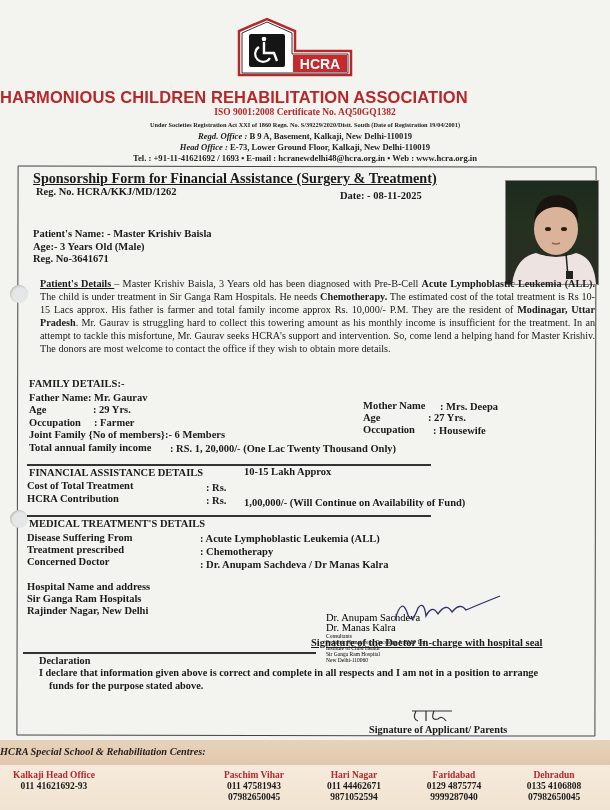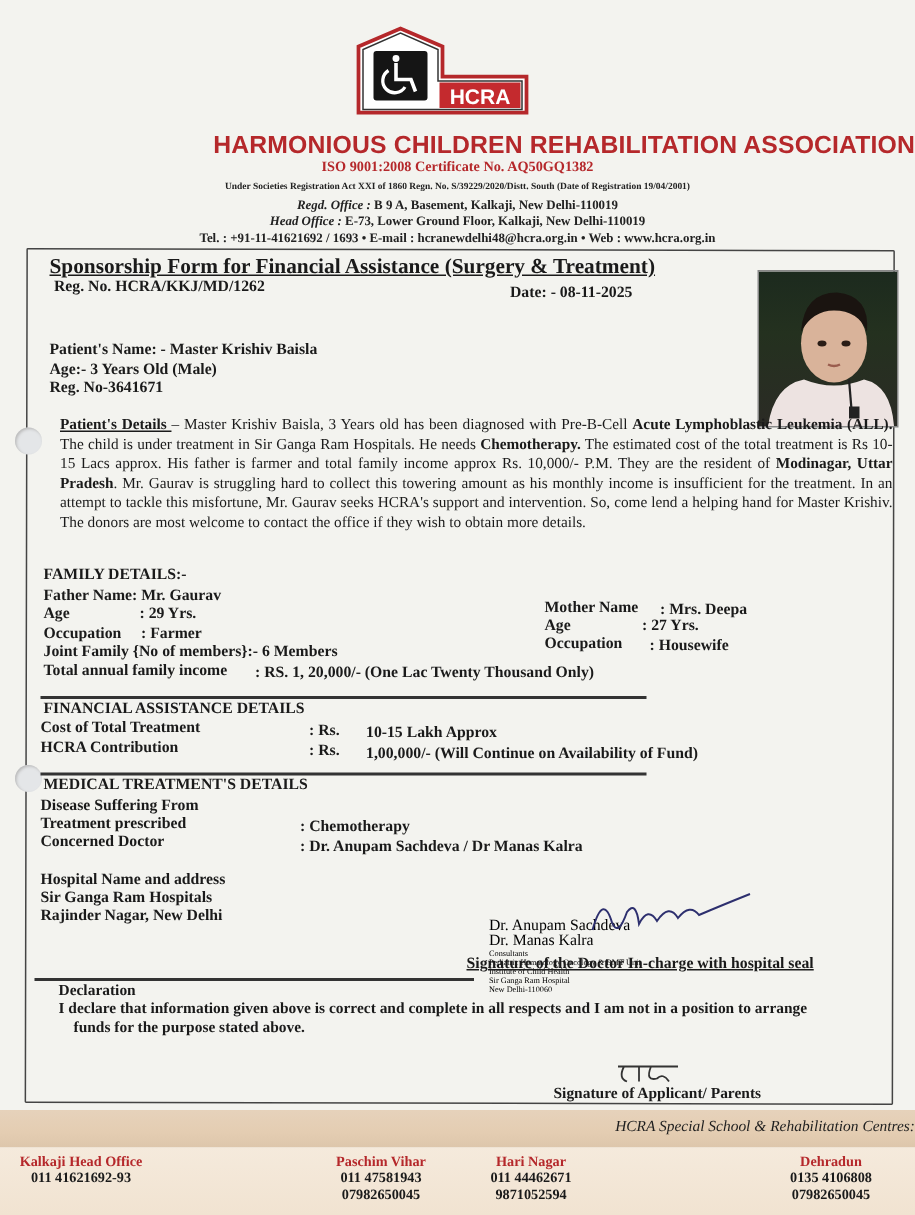--- a/index.html
+++ b/index.html
@@ -7,21 +7,21 @@
     width:610px; height:810px; overflow:hidden; position:relative;
     background:#f3f3ef;
     font-family:"Liberation Serif", serif;
     color:#1a1a1a;
   }
   .page { position:absolute; left:0; top:0; width:610px; height:596px; }
 
   
   .logo { position:absolute; left:237px; top:17px; width:116px; height:60px; }
   .org-title {
-    position:absolute; left:0; top:88px; width:610px; text-align:right;
+    position:absolute; left:0; top:88px; width:610px; text-align:left;
     font-family:"Liberation Sans", sans-serif; font-weight:bold;
     font-size:16.5px; color:#b5282b; letter-spacing:0.1px;
   }
   .iso {
     position:absolute; left:0; top:107px; width:610px; text-align:center;
     font-weight:bold; font-size:9.5px; color:#b5282b;
   }
   .hdr-line {
     position:absolute; left:0; width:610px; text-align:center;
     font-weight:bold; color:#222;
@@ -75,22 +75,22 @@
   .stamp .l2 { font-size:5.5px; line-height:6px; }
 
   .decl { left:23px; font-size:10.3px; font-weight:bold;margin-left:16px; }
 
   
   .footer-band {
     position:absolute; left:0; top:740px; width:610px; height:25px;
     background:linear-gradient(180deg,#e6d2bb,#e4cdb2 60%,#ddc6ab);
   }
   .footer-band .t {
-    position:absolute; left:0; top:6px; width:610px; text-align:right;
-    font-size:10.3px; font-weight:normal; font-style:italic; color:#1f1f1f;
+    position:absolute; left:0; top:6px; width:610px; text-align:left;
+    font-size:10.3px; font-weight:bold; font-style:italic; color:#1f1f1f;
   }
   .footer-body {
     position:absolute; left:0; top:765px; width:610px; height:45px;
     background:linear-gradient(180deg,#f5eadc,#f1e3d1);
   }
   .centre {
     position:absolute; top:770px; width:100px; text-align:center;
     font-size:9.5px; font-weight:bold; line-height:11px;
   }
   .centre .n { color:#b5282b; }
@@ -166,28 +166,29 @@
   <div class="row" style="left:440px; top:401px">:  Mrs. Deepa</div>
   <div class="row" style="left:363px; top:412px">Age</div>
   <div class="row" style="left:428px; top:412px">:  27 Yrs.</div>
   <div class="row" style="left:363px; top:424px">Occupation</div>
   <div class="row" style="left:433px; top:425px">:  Housewife</div>
 
   <div class="rule" style="left:27px; top:464px; width:404px"></div>
   <div class="abs sec-h" style="top:467px">FINANCIAL ASSISTANCE DETAILS</div>
   <div class="row" style="left:27px; top:480px">Cost of Total Treatment</div>
   <div class="row" style="left:206px; top:482px">: Rs.</div>
-  <div class="row" style="left:244px; top:483px">10-15 Lakh Approx</div>
+  <div class="row" style="left:244px; top:466px">10-15 Lakh Approx</div>
   <div class="row" style="left:27px; top:493px">HCRA Contribution</div>
   <div class="row" style="left:206px; top:495px">: Rs.</div>
   <div class="row" style="left:244px; top:497px">1,00,000/- (Will Continue on Availability of Fund)</div>
 
   <div class="rule" style="left:27px; top:515px; width:404px"></div>
   <div class="abs sec-h" style="top:518px">MEDICAL TREATMENT'S DETAILS</div>
   <div class="row" style="left:27px; top:532px">Disease Suffering From</div>
+  <div class="row" style="left:200px; top:533px">:  Acute Lymphoblastic Leukemia (ALL)</div>
   <div class="row" style="left:27px; top:544px">Treatment prescribed</div>
   <div class="row" style="left:200px; top:546px">:  Chemotherapy</div>
   <div class="row" style="left:27px; top:556px">Concerned Doctor</div>
   <div class="row" style="left:200px; top:559px">:  Dr. Anupam Sachdeva / Dr Manas Kalra</div>
 
   <div class="row" style="left:27px; top:581px">Hospital Name and address</div>
   <div class="row" style="left:27px; top:593px">Sir Ganga Ram Hospitals</div>
   <div class="row" style="left:27px; top:605px">Rajinder Nagar, New Delhi</div>
 
   <div class="stamp">
@@ -225,18 +226,23 @@
   <div class="centre" style="left:204px">
     <div class="n">Paschim Vihar</div>
     <div class="p">011 47581943</div>
     <div class="p">07982650045</div>
   </div>
   <div class="centre" style="left:304px">
     <div class="n">Hari Nagar</div>
     <div class="p">011 44462671</div>
     <div class="p">9871052594</div>
   </div>
+  <div class="centre" style="left:404px">
+    <div class="n">Faridabad</div>
+    <div class="p">0129 4875774</div>
+    <div class="p">9999287040</div>
+  </div>
   <div class="centre" style="left:504px">
     <div class="n">Dehradun</div>
     <div class="p">0135 4106808</div>
     <div class="p">07982650045</div>
   </div>
 </div>
 
 </body></html>

